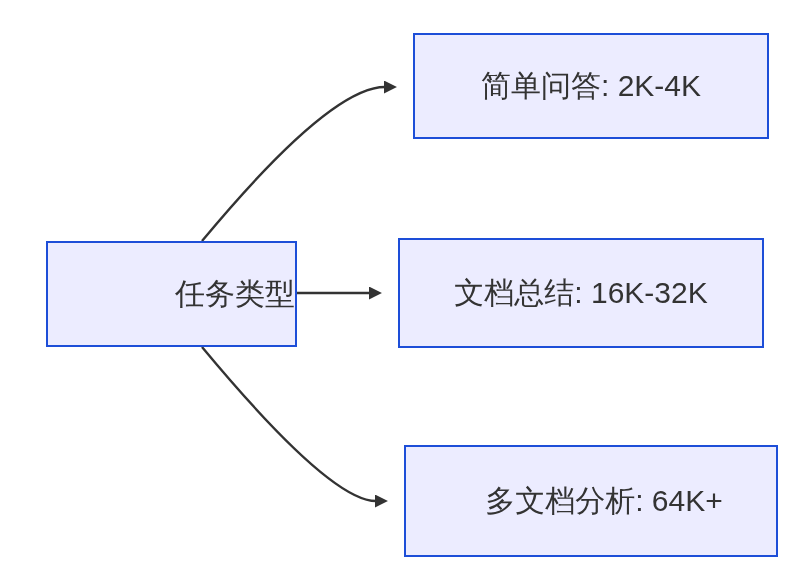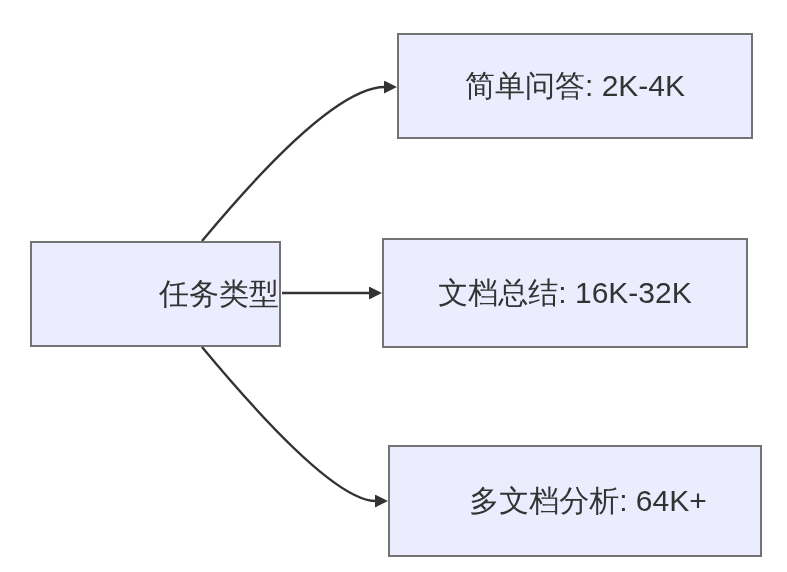--- a/index.html
+++ b/index.html
@@ -22,26 +22,27 @@
     width: 787px;
     height: 572px;
   }
   .node {
     position: absolute;
     box-sizing: border-box;
     display: flex;
     align-items: center;
     justify-content: center;
     background: #ECECFF;
-    border: 2px solid #737373;
+    border: 2px solid #1d4ed8;
     color: #333333;
     font-size: 30px;
     line-height: 1.2;
     text-align: center;
     white-space: nowrap;
+    margin-left: 16px;
   }
   .node-task  { left: 30px;  top: 241px; width: 251px; height: 106px; justify-content: flex-end; }
   .node-qa    { left: 397px; top: 33px;  width: 356px; height: 106px; }
   .node-doc   { left: 382px; top: 238px; width: 366px; height: 110px; }
   .node-multi { left: 388px; top: 445px; width: 374px; height: 112px; padding-left: 26px; }
 </style>
 </head>
 <body>
 
 <div class="canvas">

